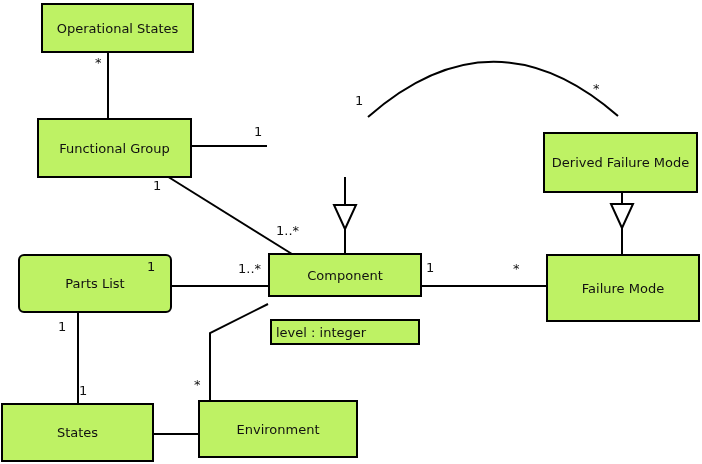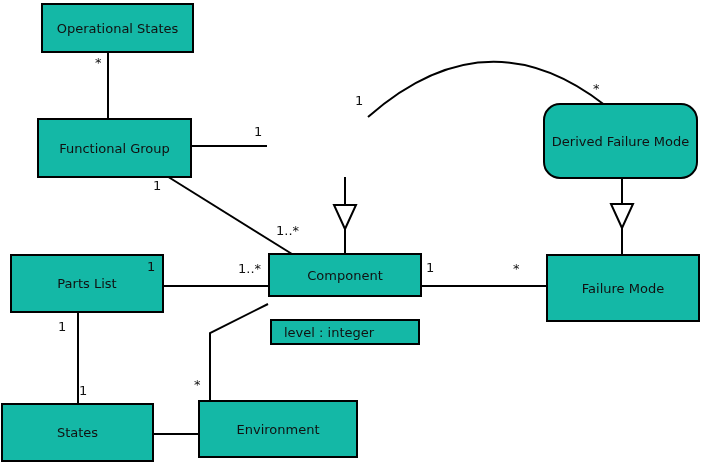--- a/index.html
+++ b/index.html
@@ -17,31 +17,31 @@
   }
   #edges {
     position: absolute;
     left: 0; top: 0;
     width: 702px; height: 464px;
   }
   .cls {
     position: absolute;
     box-sizing: border-box;
     border: 2px solid #000000;
-    background: #14b8a6;
+    background: #bef264;
     display: flex;
     align-items: center;
     justify-content: center;
     font-size: 13px;
     color: #111111;
     white-space: nowrap;
   }
   .cls.attr {
     justify-content: flex-start;
-    padding-left: 12px;
+    padding-left: 4px;
   }
   .mult {
     position: absolute;
     font-size: 13px;
     line-height: 13px;
     color: #111111;
     white-space: nowrap;
   }
 </style>
 </head>
@@ -69,25 +69,25 @@
 
   <div class="cls" style="left:41px; top:3px; width:153px; height:50px;">
     <span>Operational States</span>
   </div>
 
   <div class="cls" style="left:37px; top:118px; width:155px; height:60px;">
     <span>Functional Group</span>
   </div>
 
 
-  <div class="cls" style="left:543px; top:103px; width:155px; height:76px;border-radius:17px;">
+  <div class="cls" style="left:543px; top:132px; width:155px; height:61px;">
     <span>Derived Failure Mode</span>
   </div>
 
-  <div class="cls" style="left:10px; top:254px; width:154px; height:59px;">
+  <div class="cls" style="left:18px; top:254px; width:154px; height:59px;border-radius:6px;">
     <span>Parts List</span>
   </div>
 
   <div class="cls" style="left:268px; top:253px; width:154px; height:44px;">
     <span>Component</span>
   </div>
   <div class="cls attr" style="left:270px; top:319px; width:150px; height:26px;">
     <span>level : integer</span>
   </div>
 

